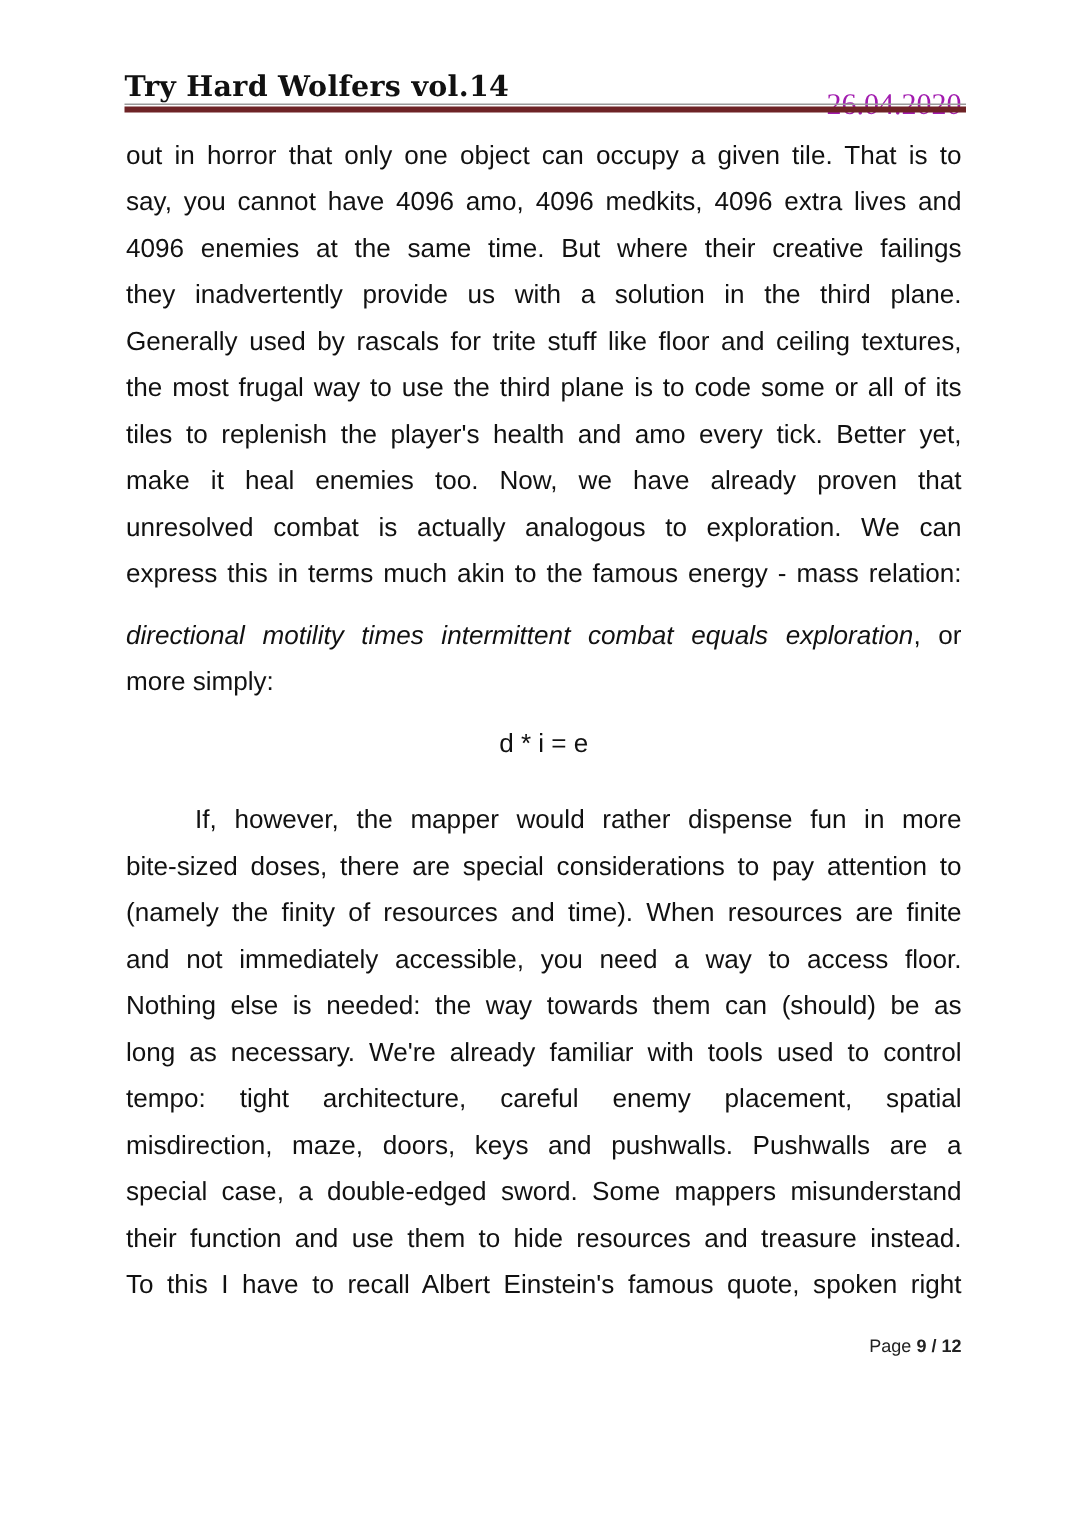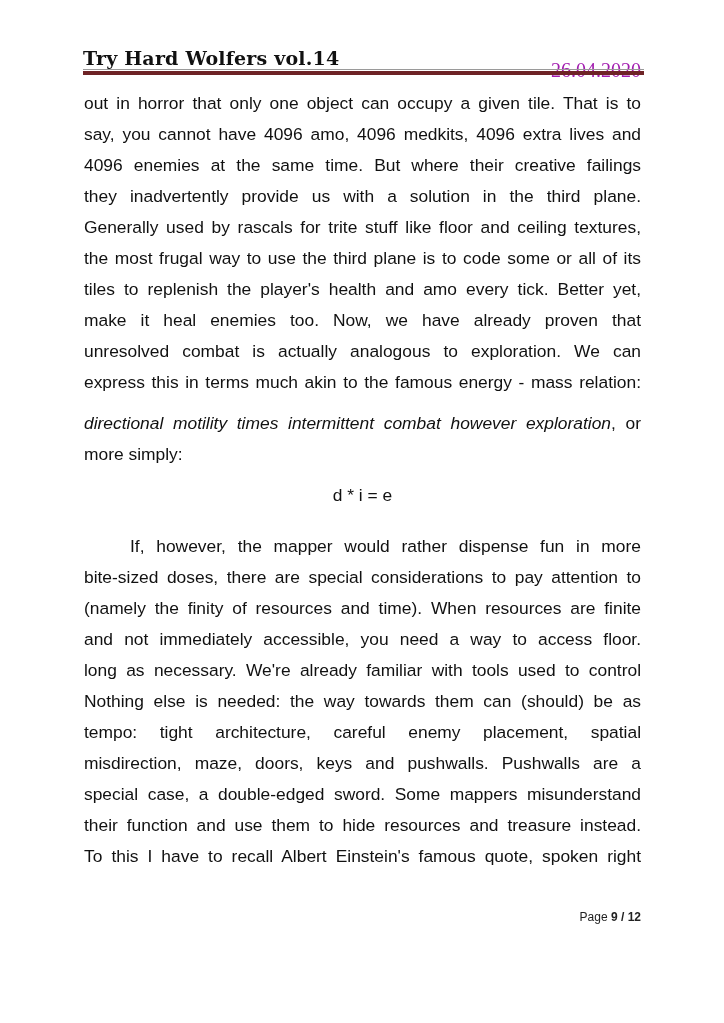--- a/index.html
+++ b/index.html
@@ -100,21 +100,21 @@
     .indent {
       padding-left: 46px;
     }
     em {
       font-style: italic;
     }
     
     .footer {
       position: absolute;
       right: 83px;
-      top: 910px;
+      top: 890px;
       font-size: 12px;
       color: #222222;
       font-family: "Liberation Sans", "DejaVu Sans", sans-serif;
     }
     .footer b {
       font-weight: bold;
     }
   </style>
 </head>
 <body>
@@ -139,40 +139,40 @@
       <span class="line">the most frugal way to use the third plane is to code some or all of its</span>
       <span class="line">tiles to replenish the player's health and amo every tick. Better yet,</span>
       <span class="line">make it heal enemies too. Now, we have already proven that</span>
       <span class="line">unresolved combat is actually analogous to exploration. We can</span>
       <span class="line">express this in terms much akin to the famous energy - mass relation:</span>
     </div>
 
     <span class="gap"></span>
 
     <div>
-      <span class="line"><em>directional motility times intermittent combat however exploration</em><span>, or</span></span>
+      <span class="line"><em>directional motility times intermittent combat equals exploration</em><span>, or</span></span>
       <span class="line last">more simply:</span>
     </div>
 
     <span class="gap"></span>
 
     <span class="formula">d * i = e</span>
 
     <span class="gap"></span>
 
 
     <span class="gap"></span>
 
     <div>
       <span class="line indent">If, however, the mapper would rather dispense fun in more</span>
       <span class="line">bite-sized doses, there are special considerations to pay attention to</span>
       <span class="line">(namely the finity of resources and time). When resources are finite</span>
       <span class="line">and not immediately accessible, you need a way to access floor.</span>
+      <span class="line">Nothing else is needed: the way towards them can (should) be as</span>
       <span class="line">long as necessary. We're already familiar with tools used to control</span>
-      <span class="line">Nothing else is needed: the way towards them can (should) be as</span>
       <span class="line">tempo: tight architecture, careful enemy placement, spatial</span>
       <span class="line">misdirection, maze, doors, keys and pushwalls. Pushwalls are a</span>
       <span class="line">special case, a double-edged sword. Some mappers misunderstand</span>
       <span class="line">their function and use them to hide resources and treasure instead.</span>
       <span class="line">To this I have to recall Albert Einstein's famous quote, spoken right</span>
     </div>
 
   </div>
 
   <div class="footer">

